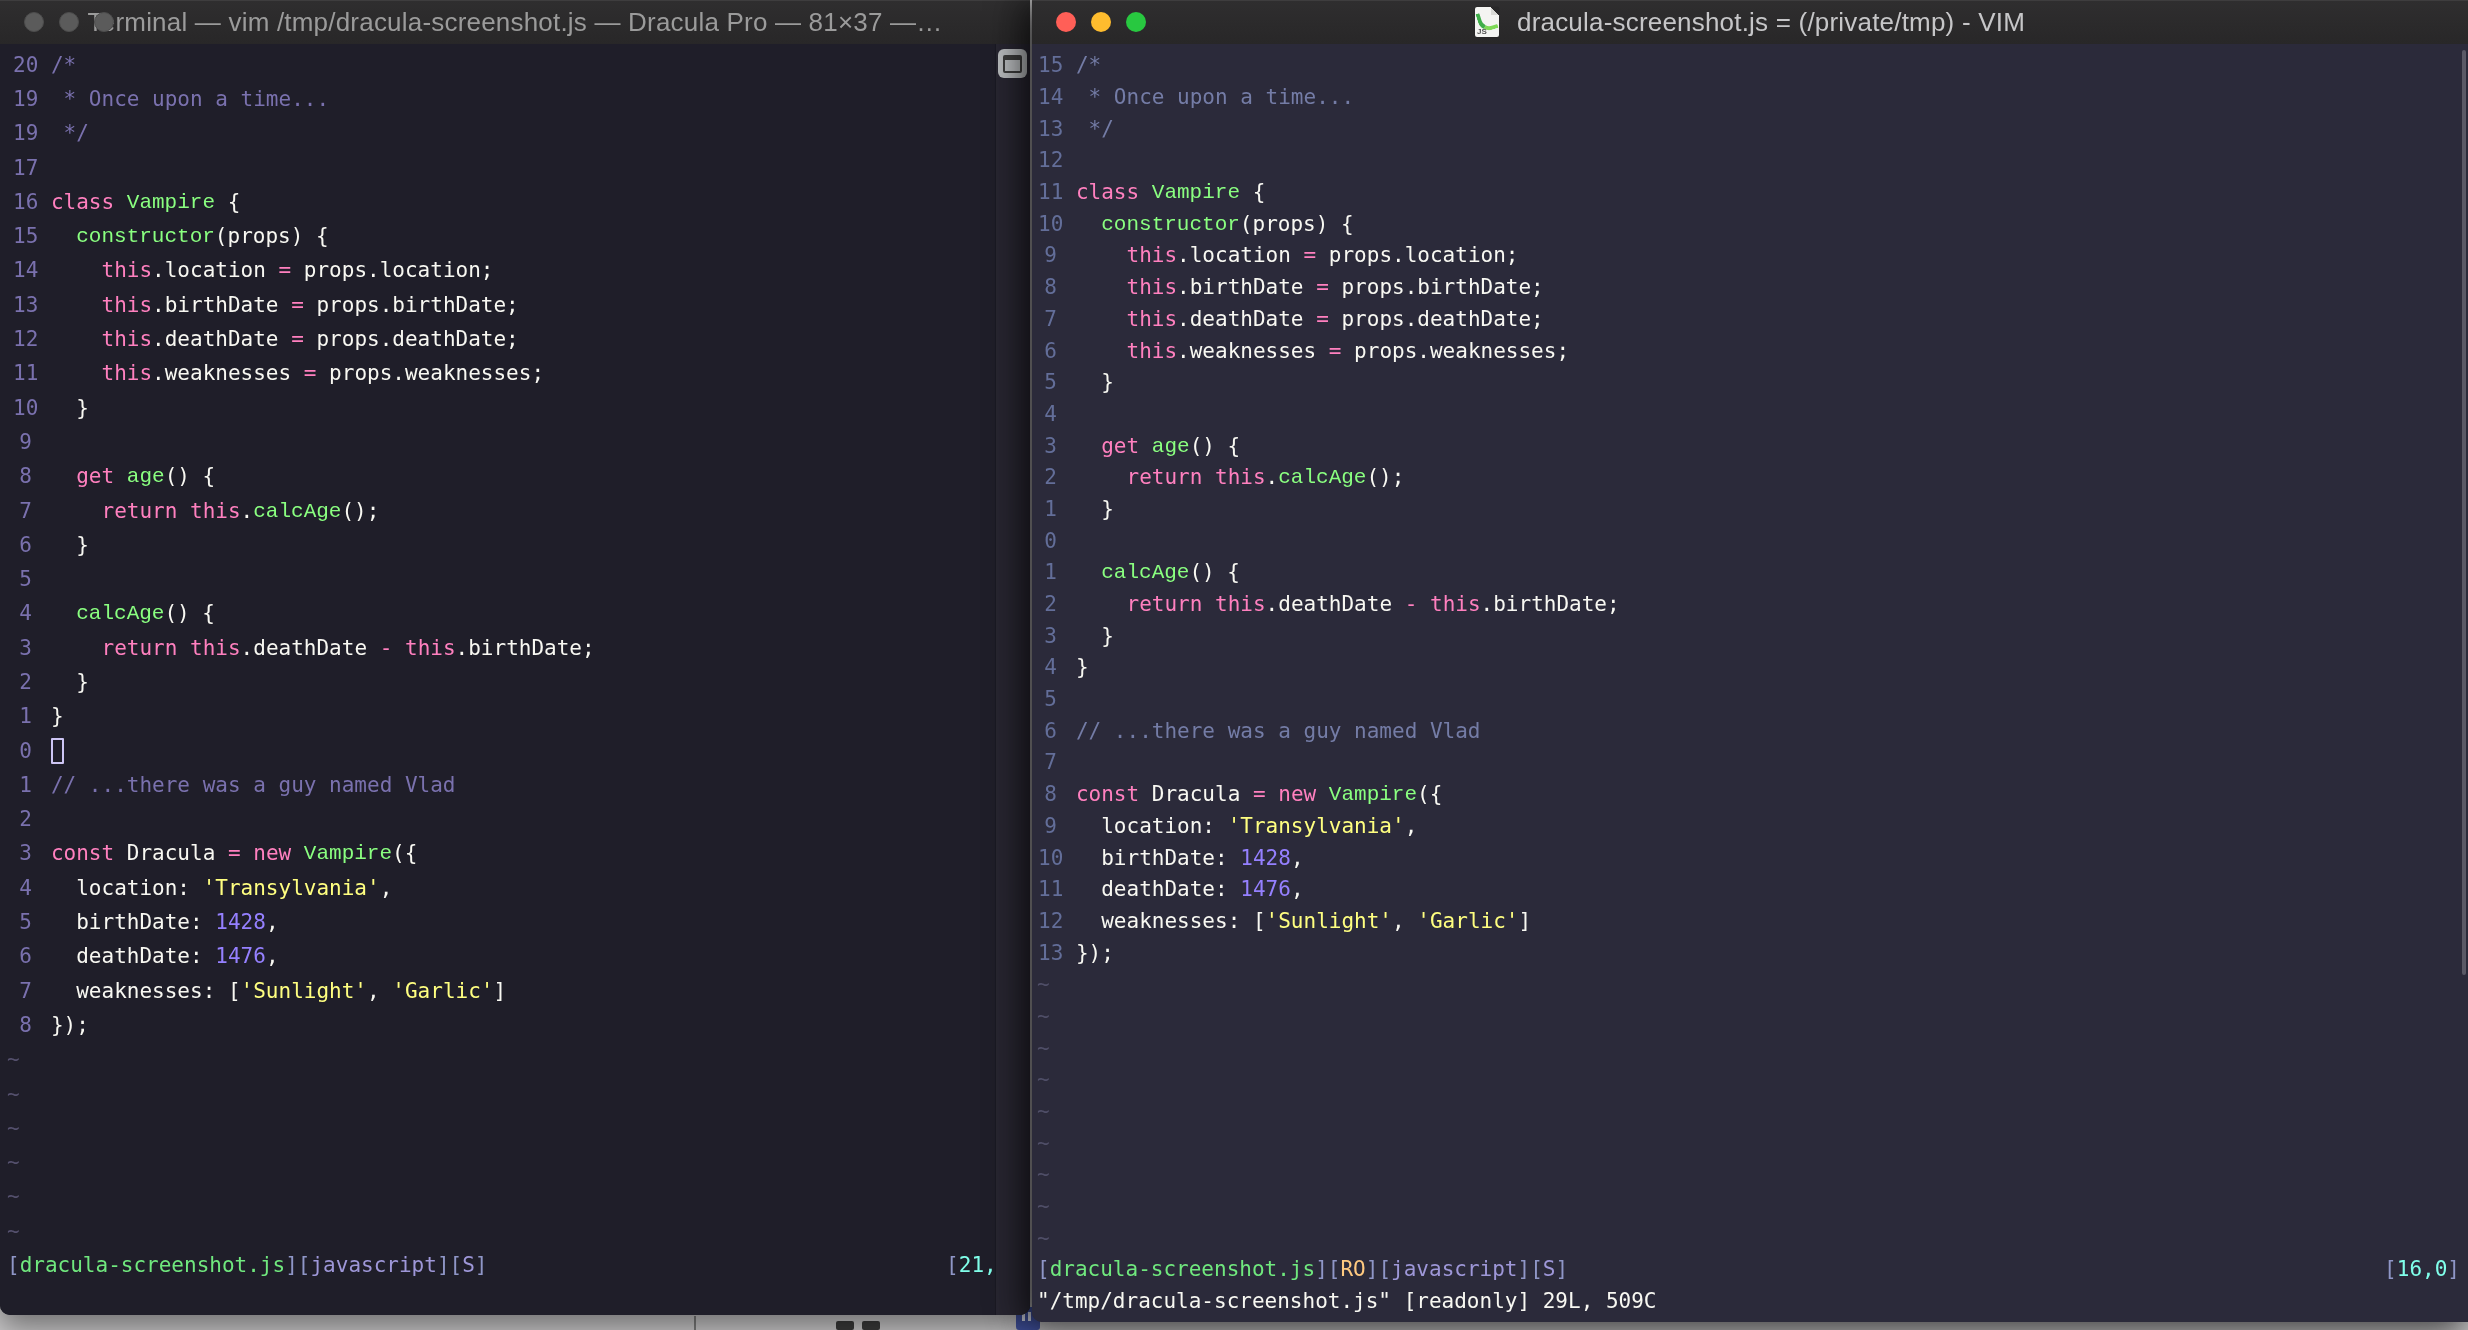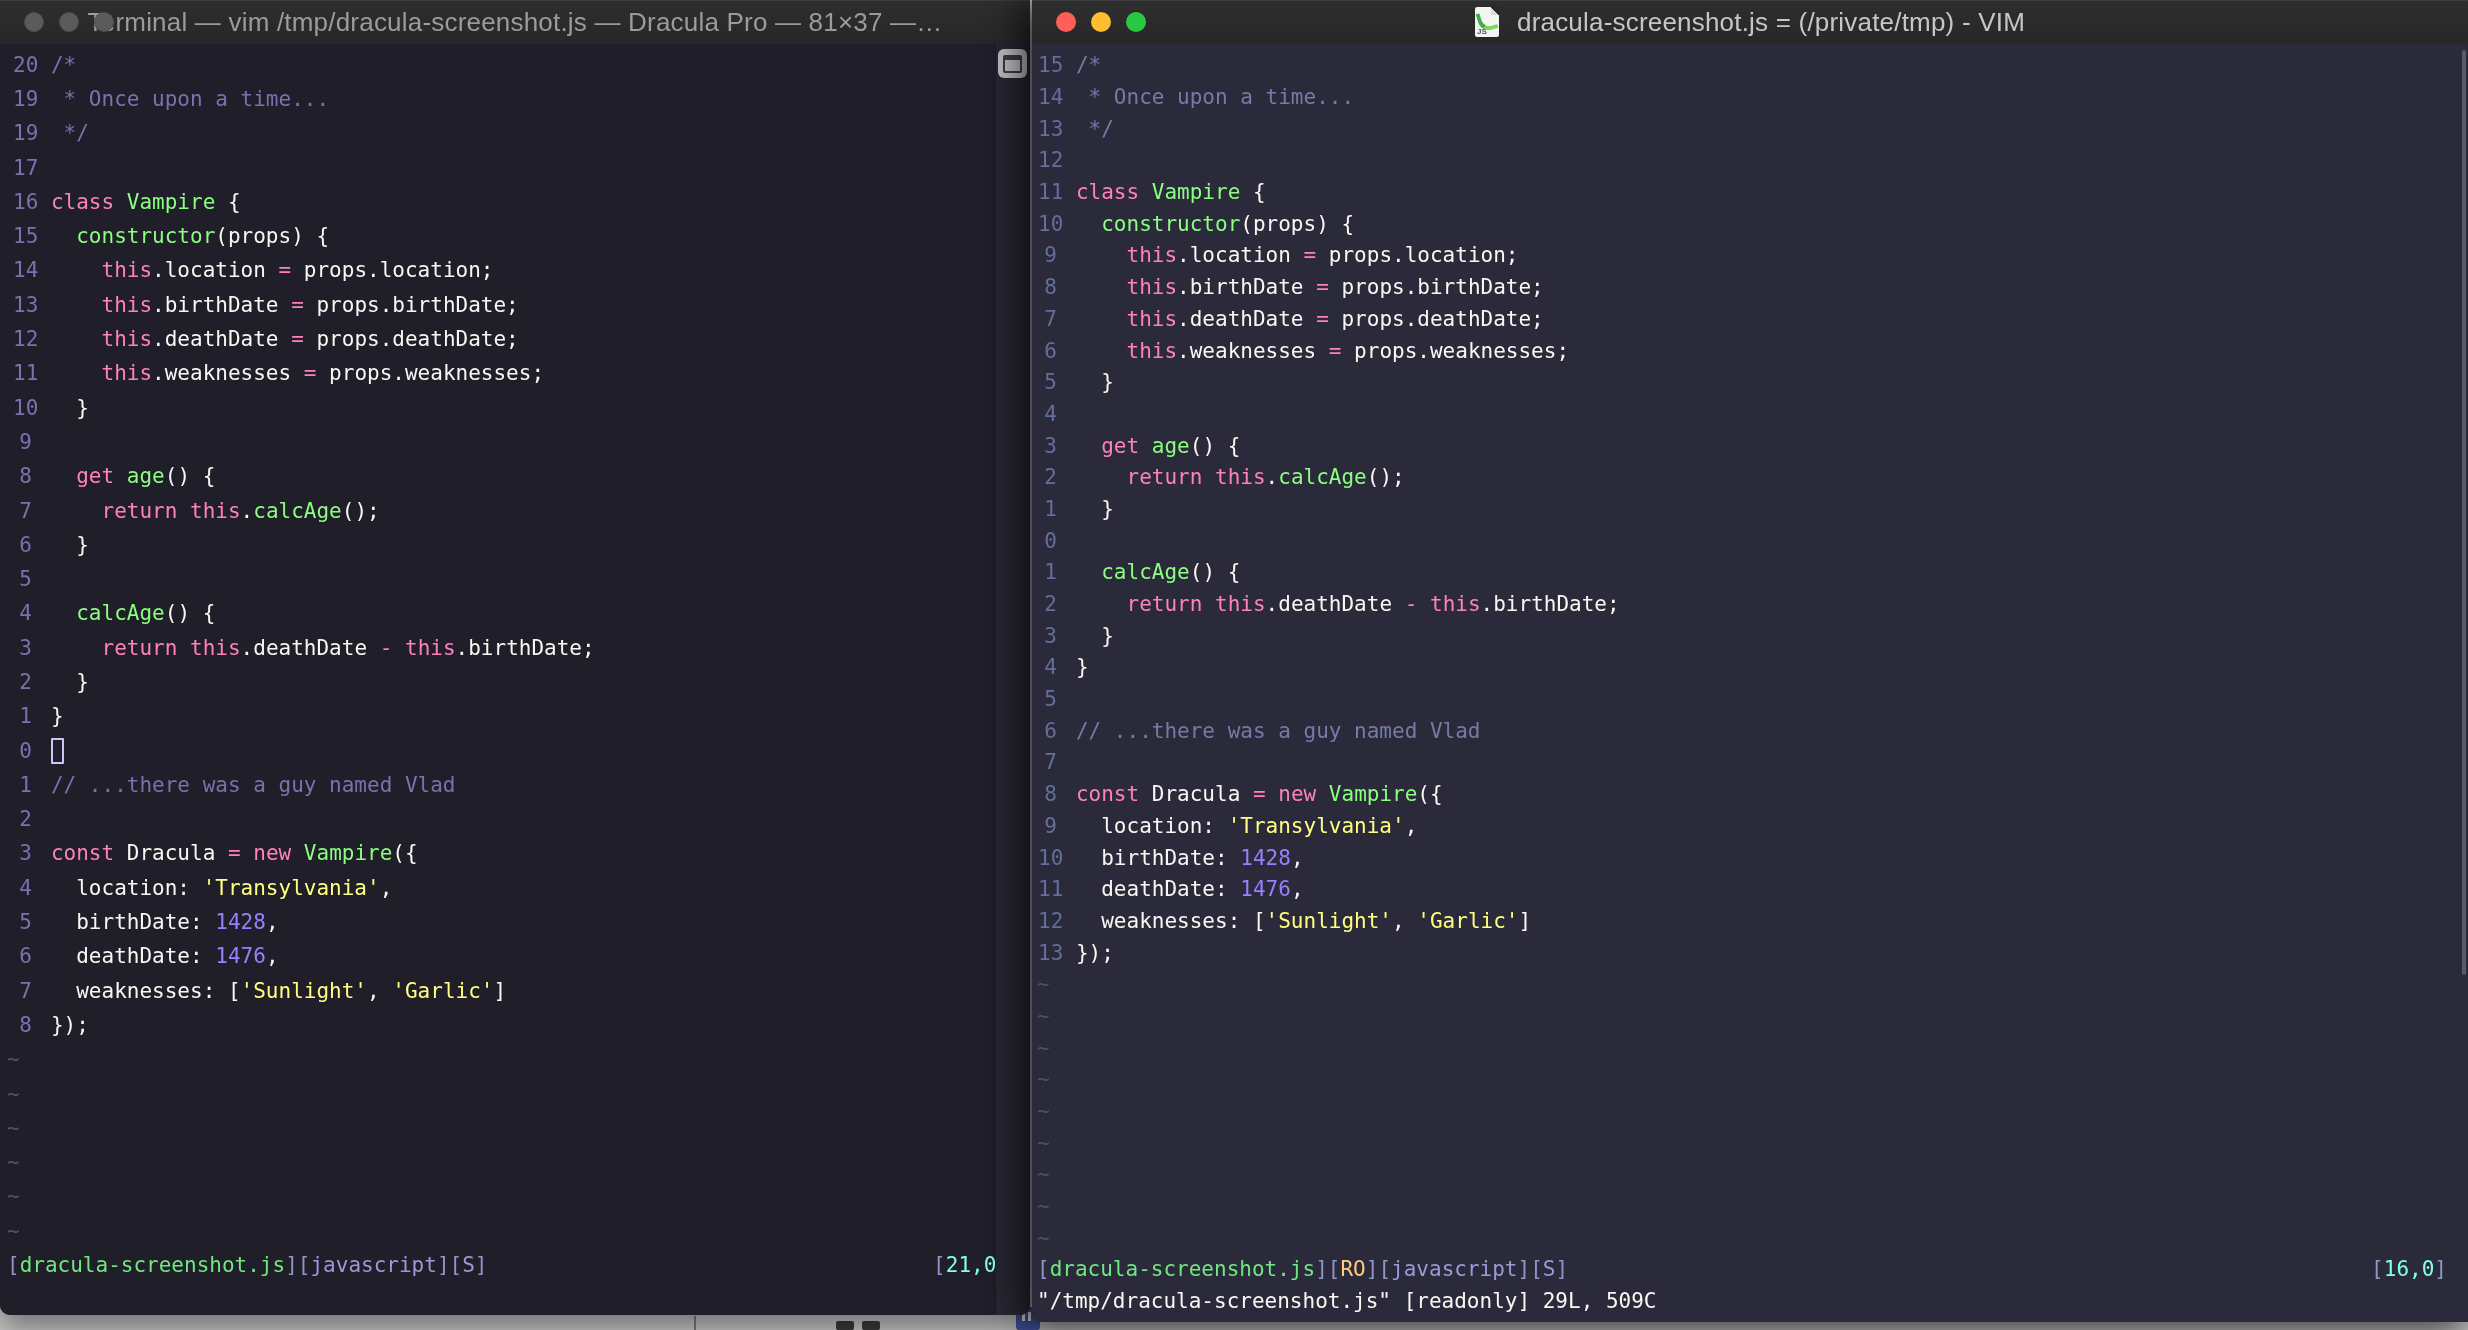--- a/index.html
+++ b/index.html
@@ -62,22 +62,22 @@
   }
   .left-pane .row{height:34.3px;padding-left:13px;}
   .right-pane .row{height:31.7px;padding-left:6px;}
   .row .gut{display:inline-block;width:2ch;text-align:center;margin-right:1ch;flex:none;}
   .left-pane .gut{color:var(--numL);}
   .right-pane .gut{color:var(--numR);}
   .row.tilde-row,.row.status,.row.msg{padding-left:7px;}
   .right-pane .row.tilde-row,.right-pane .row.status,.right-pane .row.msg{padding-left:5px;}
   .left-pane .tl{color:var(--tlL);}
   .right-pane .tl{color:var(--tlR);}
-  .row.status{justify-content:space-between;padding-right:21px;}
-  .c-fg{color:var(--fg);} .c-pk{color:var(--pk);} .c-gr{color:var(--gr);}
+  .row.status{justify-content:space-between;padding-right:8px;}
+  .c-fg{color:var(--fg);} .c-pk{color:var(--pk);} .c-gr{color:var(--gr);font-family:Liberation Mono, monospace;}
   .c-pu{color:var(--pu);} .c-ye{color:var(--ye);} .c-or{color:var(--or);}
   .c-cy{color:var(--cy);} .c-br{color:var(--br);}
   .c-stgr{color:var(--stgr);} .c-stpu{color:var(--stpu);}
   .left-pane .c-cm{color:var(--cmL);}
   .right-pane .c-cm{color:var(--cmR);}
   .cursor-hollow{
     display:inline-block;width:13px;height:26px;box-sizing:border-box;
     border:2px solid #cdc5f4;border-radius:1px;flex:none;
   }
   

